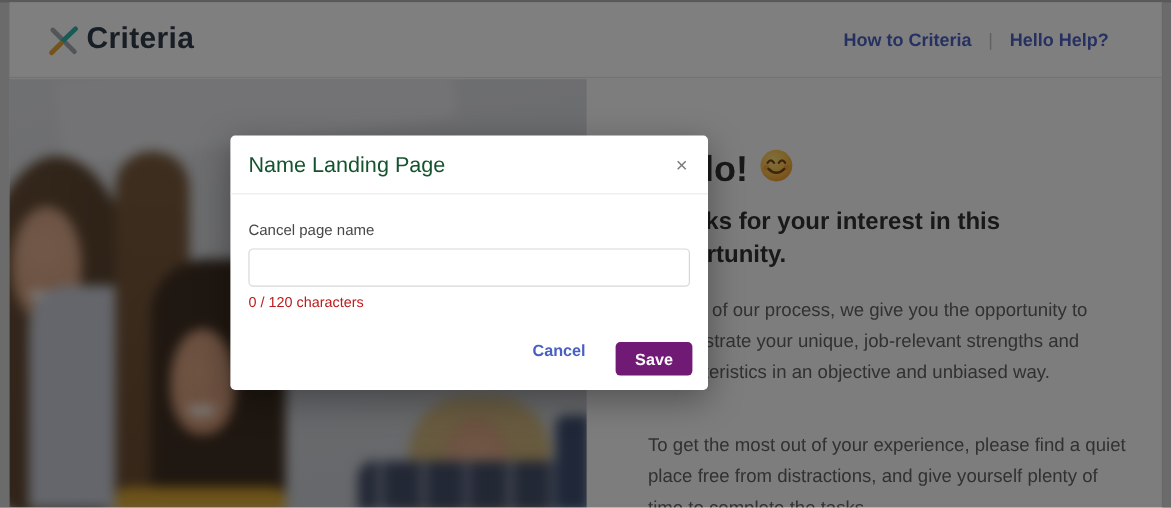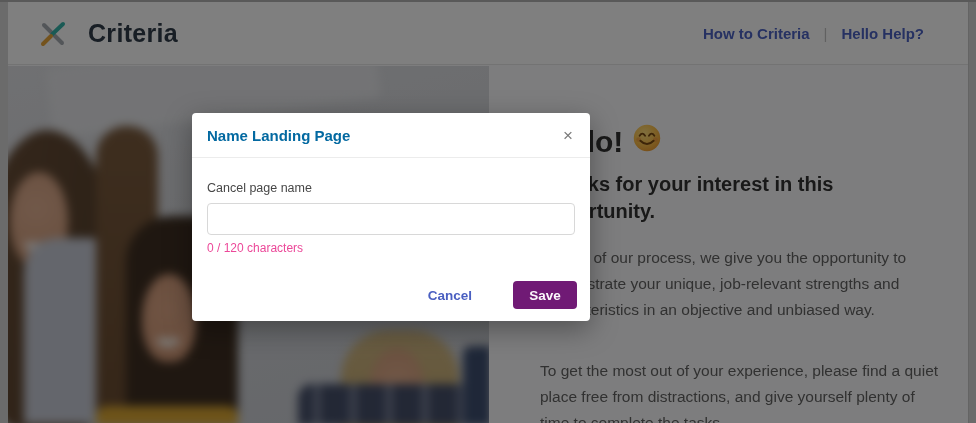--- a/index.html
+++ b/index.html
@@ -4,21 +4,21 @@
 <style>
   * { margin:0; padding:0; box-sizing:border-box; }
   html,body { width:976px; height:423px; overflow:hidden; }
   body { font-family:"Liberation Sans","DejaVu Sans",sans-serif; background:#d6d6d6; }
   .screen { position:relative; width:976px; height:423px; overflow:hidden; }
   .top-line { position:absolute; left:0; top:0; width:976px; height:2px; background:#b2b2b2; }
   .page { position:absolute; left:8px; top:2px; width:961px; height:421px; background:#fbfbfc; border-right:1px solid #c9c9c9; }
 
   
   .header { position:absolute; left:0; top:0; width:100%; height:63px; background:#ffffff; border-bottom:1px solid #e6e6e6; display:flex; align-items:center; justify-content:space-between; padding:0 44px 0 30px; }
-  .logo { display:flex; align-items:center; gap:20px; }
+  .logo { display:flex; align-items:flex-start; gap:4px; }
   .logo svg { display:block; }
   .brand { font-size:25px; font-weight:600; color:#313d4a; letter-spacing:.3px; }
   .header-links { display:flex; align-items:center; gap:14px; }
   .hlink { font-size:15px; font-weight:700; color:#4c63c4; cursor:pointer; }
   .hsep { color:#c3c3c3; font-size:15px; }
 
   
   .main { position:absolute; left:0; top:64px; width:100%; height:357px; display:flex; }
 
   
@@ -43,27 +43,27 @@
   
   .panel { position:relative; flex:1; background:#fbfbfc; padding:58px 0 0 51px; }
   .greet { font-size:30px; font-weight:700; color:#333333; display:flex; align-items:center; gap:10px; margin-bottom:12px; }
   .headline { font-size:20px; font-weight:700; color:#333333; line-height:27px; white-space:pre-line; margin-bottom:20px; }
   .para { font-size:15.5px; color:#636363; line-height:26px; white-space:pre-line; margin-bottom:35px; max-width:405px; }
 
   
   .backdrop { position:absolute; inset:0; background:rgba(0,0,0,0.5); z-index:10; }
   .modal { position:absolute; left:192px; top:113px; width:398px; background:#ffffff; border-radius:4px; box-shadow:0 8px 28px rgba(0,0,0,.35); z-index:20; }
   .modal-header { display:flex; align-items:center; justify-content:space-between; padding:14px 15px 13px 15px; border-bottom:1px solid #ececec; }
-  .modal-title { font-size:15px; font-weight:700; color:#0369a1; }
+  .modal-title { font-size:18px; font-weight:400; color:#14532d; }
   .modal-close { font-size:17px; color:#7a7a7a; cursor:pointer; line-height:1; padding:0 2px; }
   .modal-body { padding:23px 15px 0 15px; }
   .field-label { font-size:12.5px; color:#474747; margin-bottom:8px; }
   .field-input { width:100%; height:32px; border:1px solid #d8d8d8; border-radius:4px; font-size:13.5px; color:#333; padding:0 9px; outline:none; background:#fff; font-family:"Liberation Sans","DejaVu Sans",sans-serif; }
-  .field-counter { font-size:12px; color:#ec4899; margin-top:6px; }
-  .modal-footer { display:flex; align-items:center; justify-content:flex-end; gap:41px; padding:26px 13px 12px 15px;margin-left:22px; }
+  .field-counter { font-size:12px; color:#b91c1c; margin-top:6px; }
+  .modal-footer { display:flex; align-items:flex-start; justify-content:flex-end; gap:25px; padding:26px 13px 12px 15px;margin-left:22px; }
   .btn-cancel { font-size:13.5px; font-weight:700; color:#4a5fc1; cursor:pointer; background:none; border:none; font-family:inherit; }
   .btn-save { width:64px; height:28px; background:#701a75; color:rgba(255,255,255,.97); font-size:13.5px; font-weight:700; border:none; border-radius:4px; cursor:default; font-family:inherit; }
 </style>
 </head>
 <body>
 
 <div class="screen">
   <div class="top-line"></div>
 
   <div class="page">

